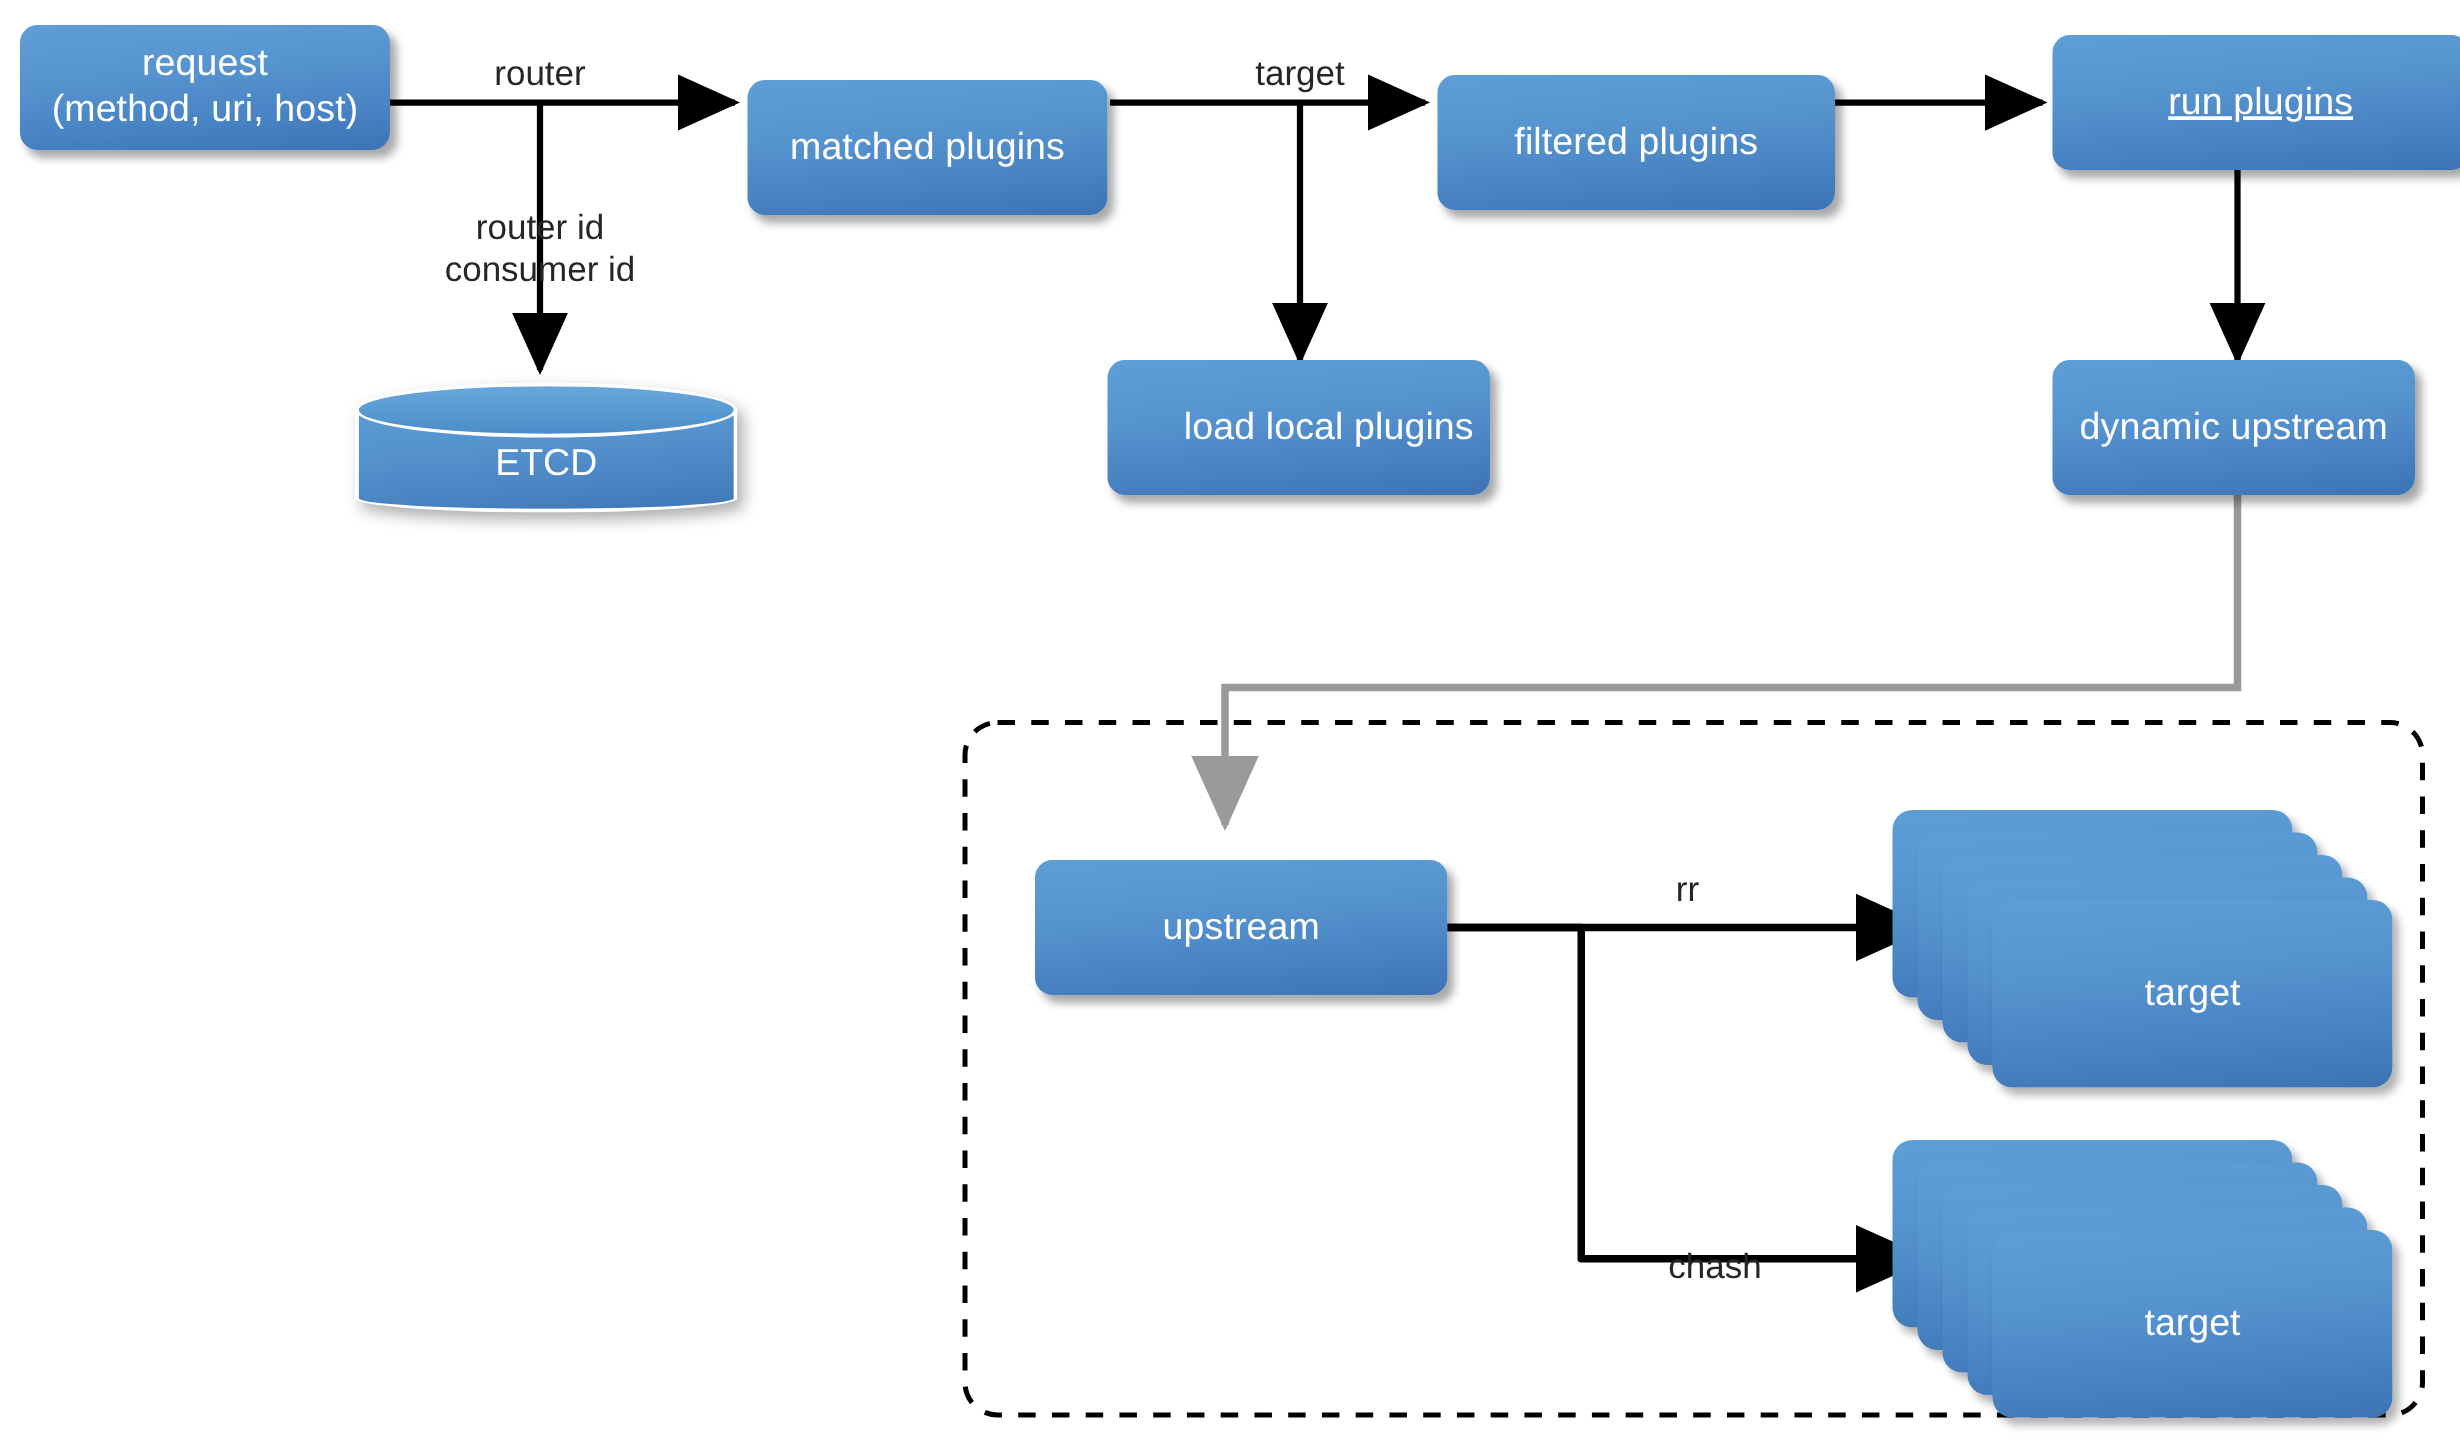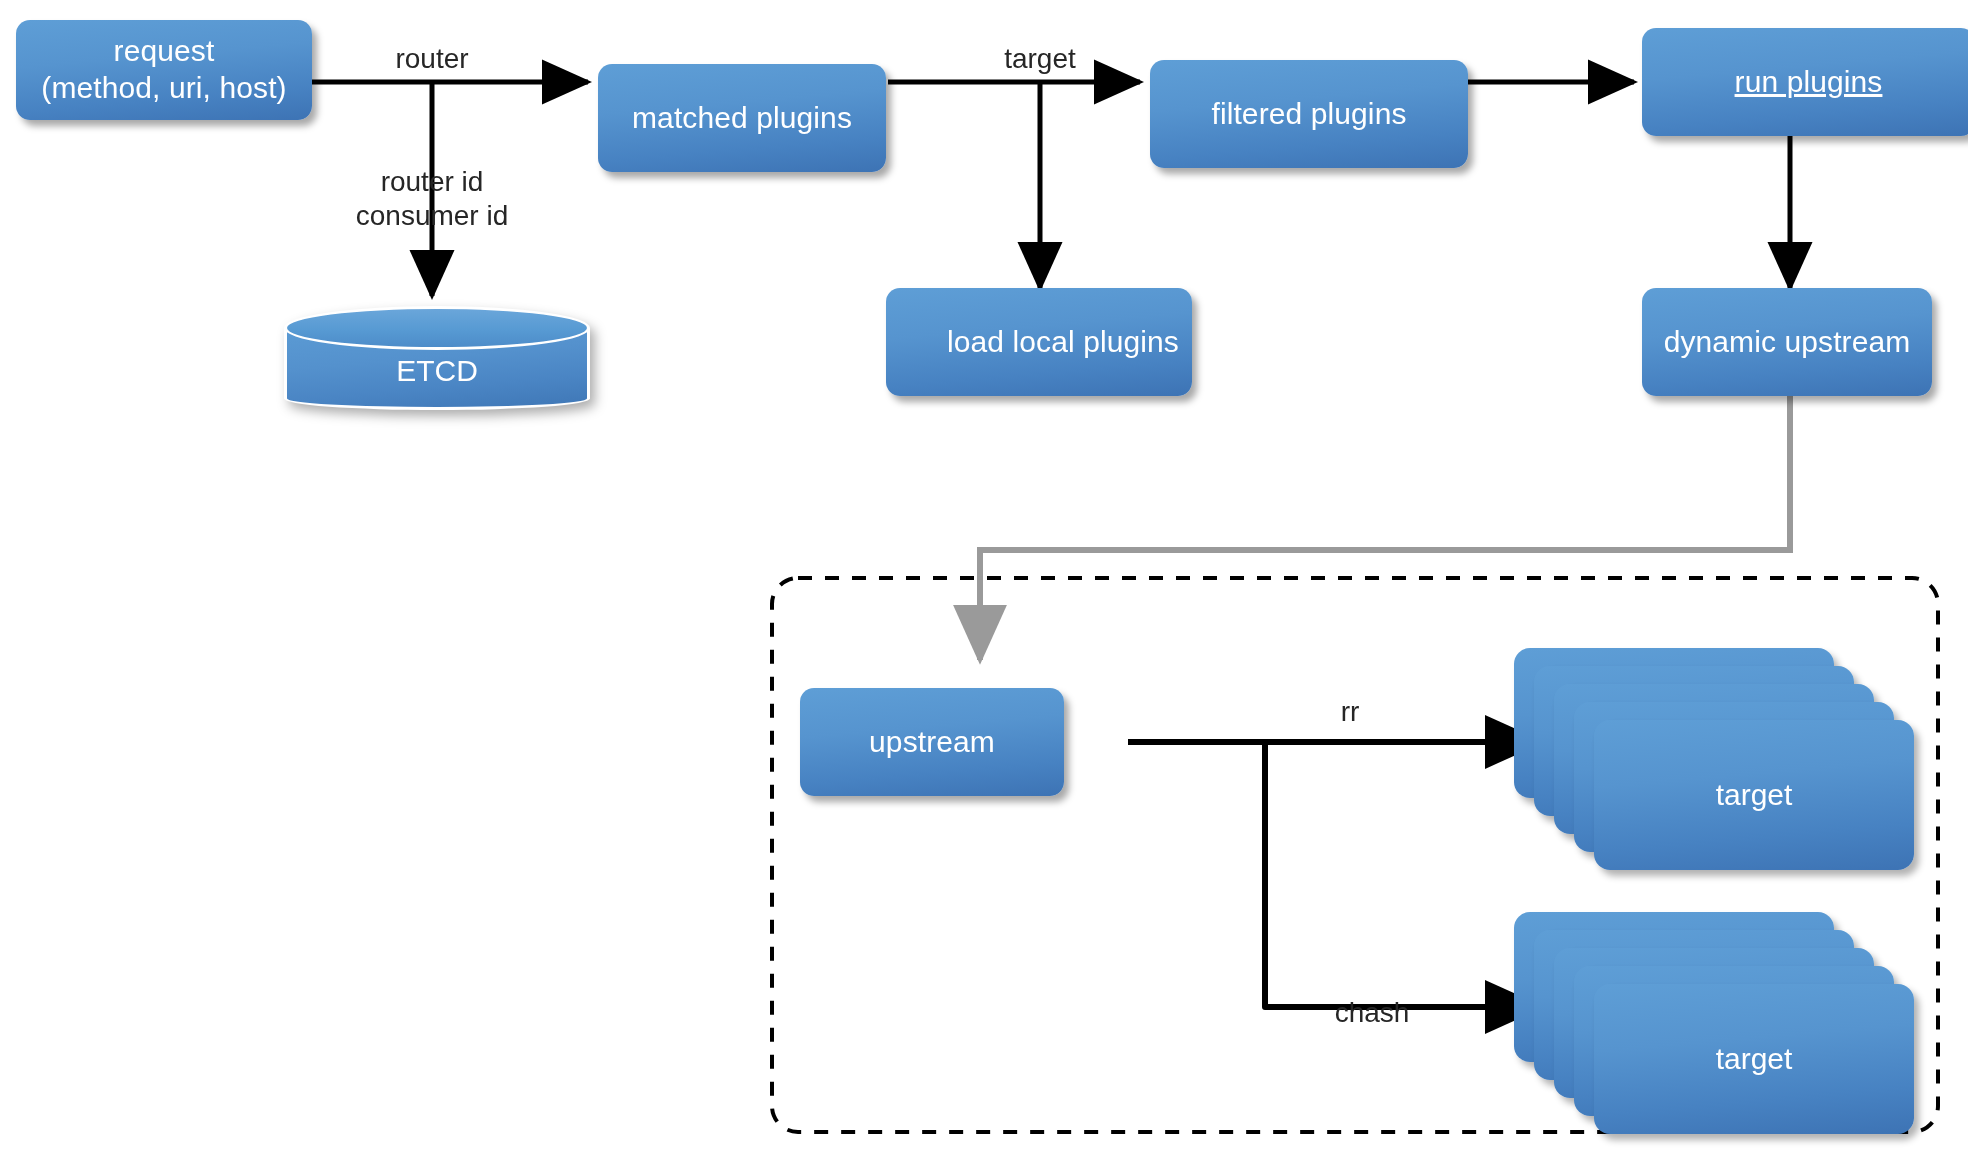--- a/index.html
+++ b/index.html
@@ -165,21 +165,21 @@
   <div class="node" style="left:598px; top:28px; width:288px; height:108px;margin-top:36px;">matched plugins</div>
 
   <div class="node" style="left:886px; top:288px; width:306px; height:108px;padding-left:48px;">load local plugins</div>
 
   <div class="node" style="left:1150px; top:16px; width:318px; height:108px;margin-top:44px;">filtered plugins</div>
 
   <div class="node" style="left:1642px; top:28px; width:333px; height:108px;text-decoration:underline;">run plugins</div>
 
   <div class="node" style="left:1642px; top:288px; width:290px; height:108px;">dynamic upstream</div>
 
-  <div class="node" style="left:800px; top:688px; width:264px; height:108px;">upstream</div>
+  <div class="node" style="left:828px; top:688px; width:330px; height:108px;">upstream</div>
 
   <div class="stack" style="left:1514px; top:648px; width:400px; height:208px;">
     <div class="sheet" style="left:0px;  top:0px;  width:320px; height:150px;"></div>
     <div class="sheet" style="left:20px; top:18px; width:320px; height:150px;"></div>
     <div class="sheet" style="left:40px; top:36px; width:320px; height:150px;"></div>
     <div class="sheet" style="left:60px; top:54px; width:320px; height:150px;"></div>
     <div class="sheet front" style="left:80px; top:72px; width:320px; height:150px;">target</div>
   </div>
 
   <div class="stack" style="left:1514px; top:912px; width:400px; height:208px;">

